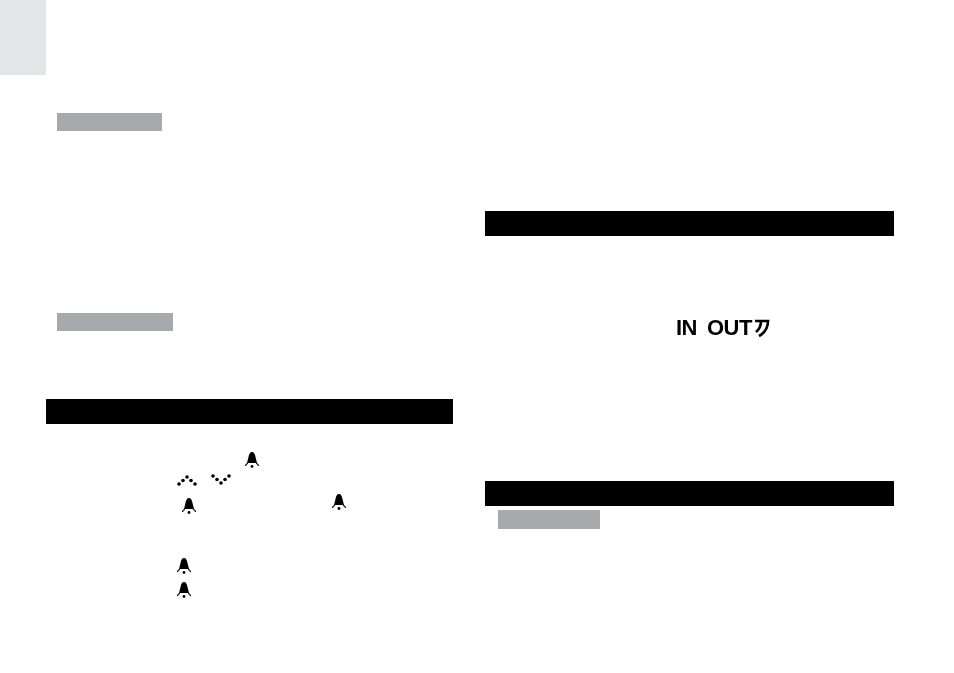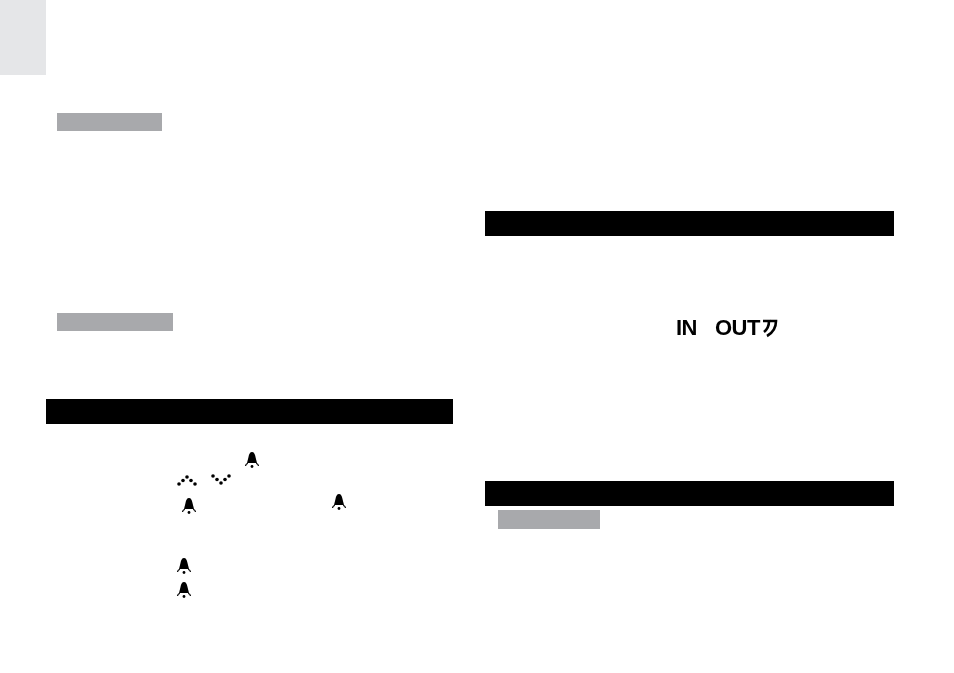--- a/index.html
+++ b/index.html
@@ -25,21 +25,21 @@
       position: absolute;
       left: 676px; top: 315px;
       height: 26px;
       display: flex; align-items: center;
       font-weight: bold;
       font-size: 22px;
       letter-spacing: -0.5px;
       color: #000;
       line-height: 1;
     }
-    .inout .in-label { margin-right: 18px; }
+    .inout .in-label { margin-right: 10px; }
     .inout .wave { margin-left: 1px; }
   </style>
 </head>
 <body>
 
 <div class="abs corner-tab" style="background:#e5e6e8;"></div>
 
 <div class="abs subhead-bar" style="left:57px; top:113px; width:105px; background:#a8a9ac;"></div>
 <div class="abs subhead-bar" style="left:57px; top:313px; width:116px; background:#a8a9ac;"></div>
 <div class="abs section-bar" style="left:46px; top:399px; width:407px; background:#000;"></div>

